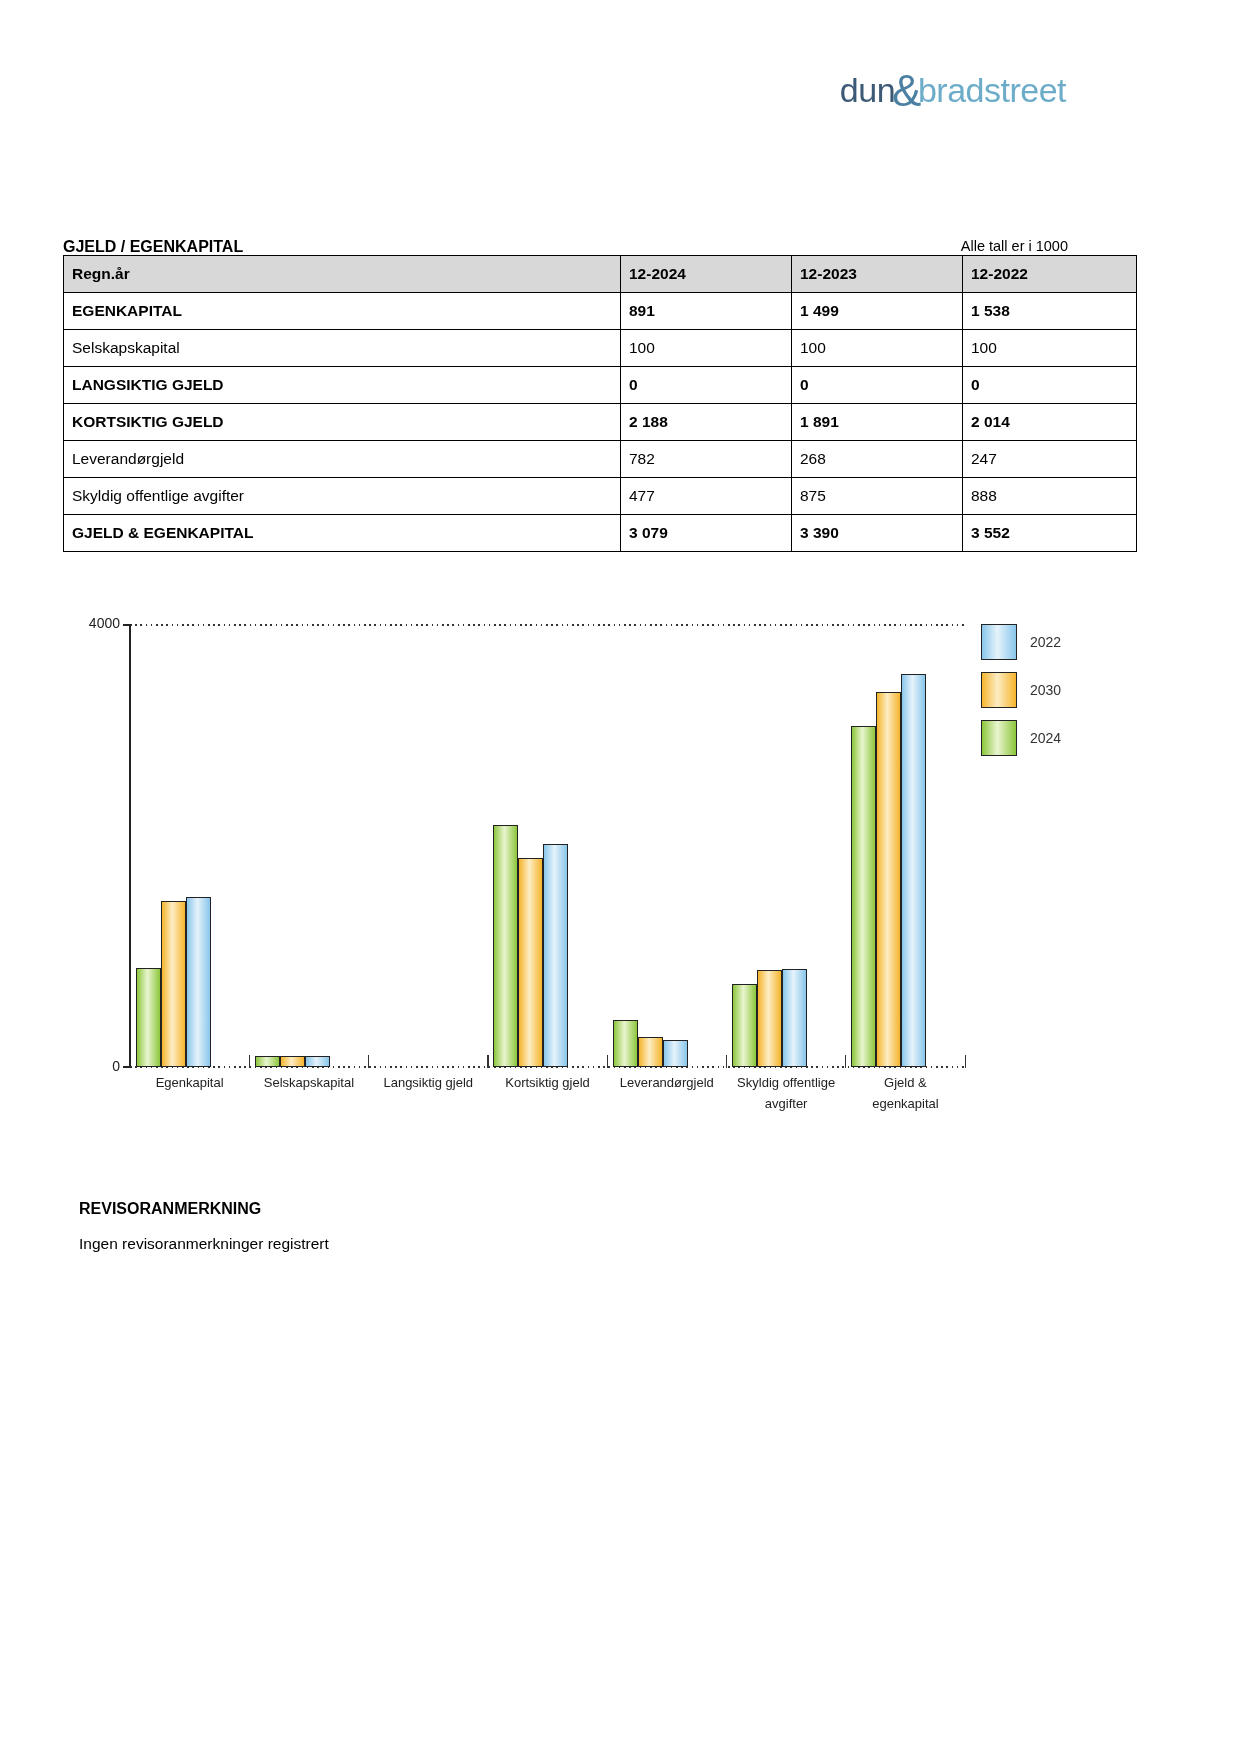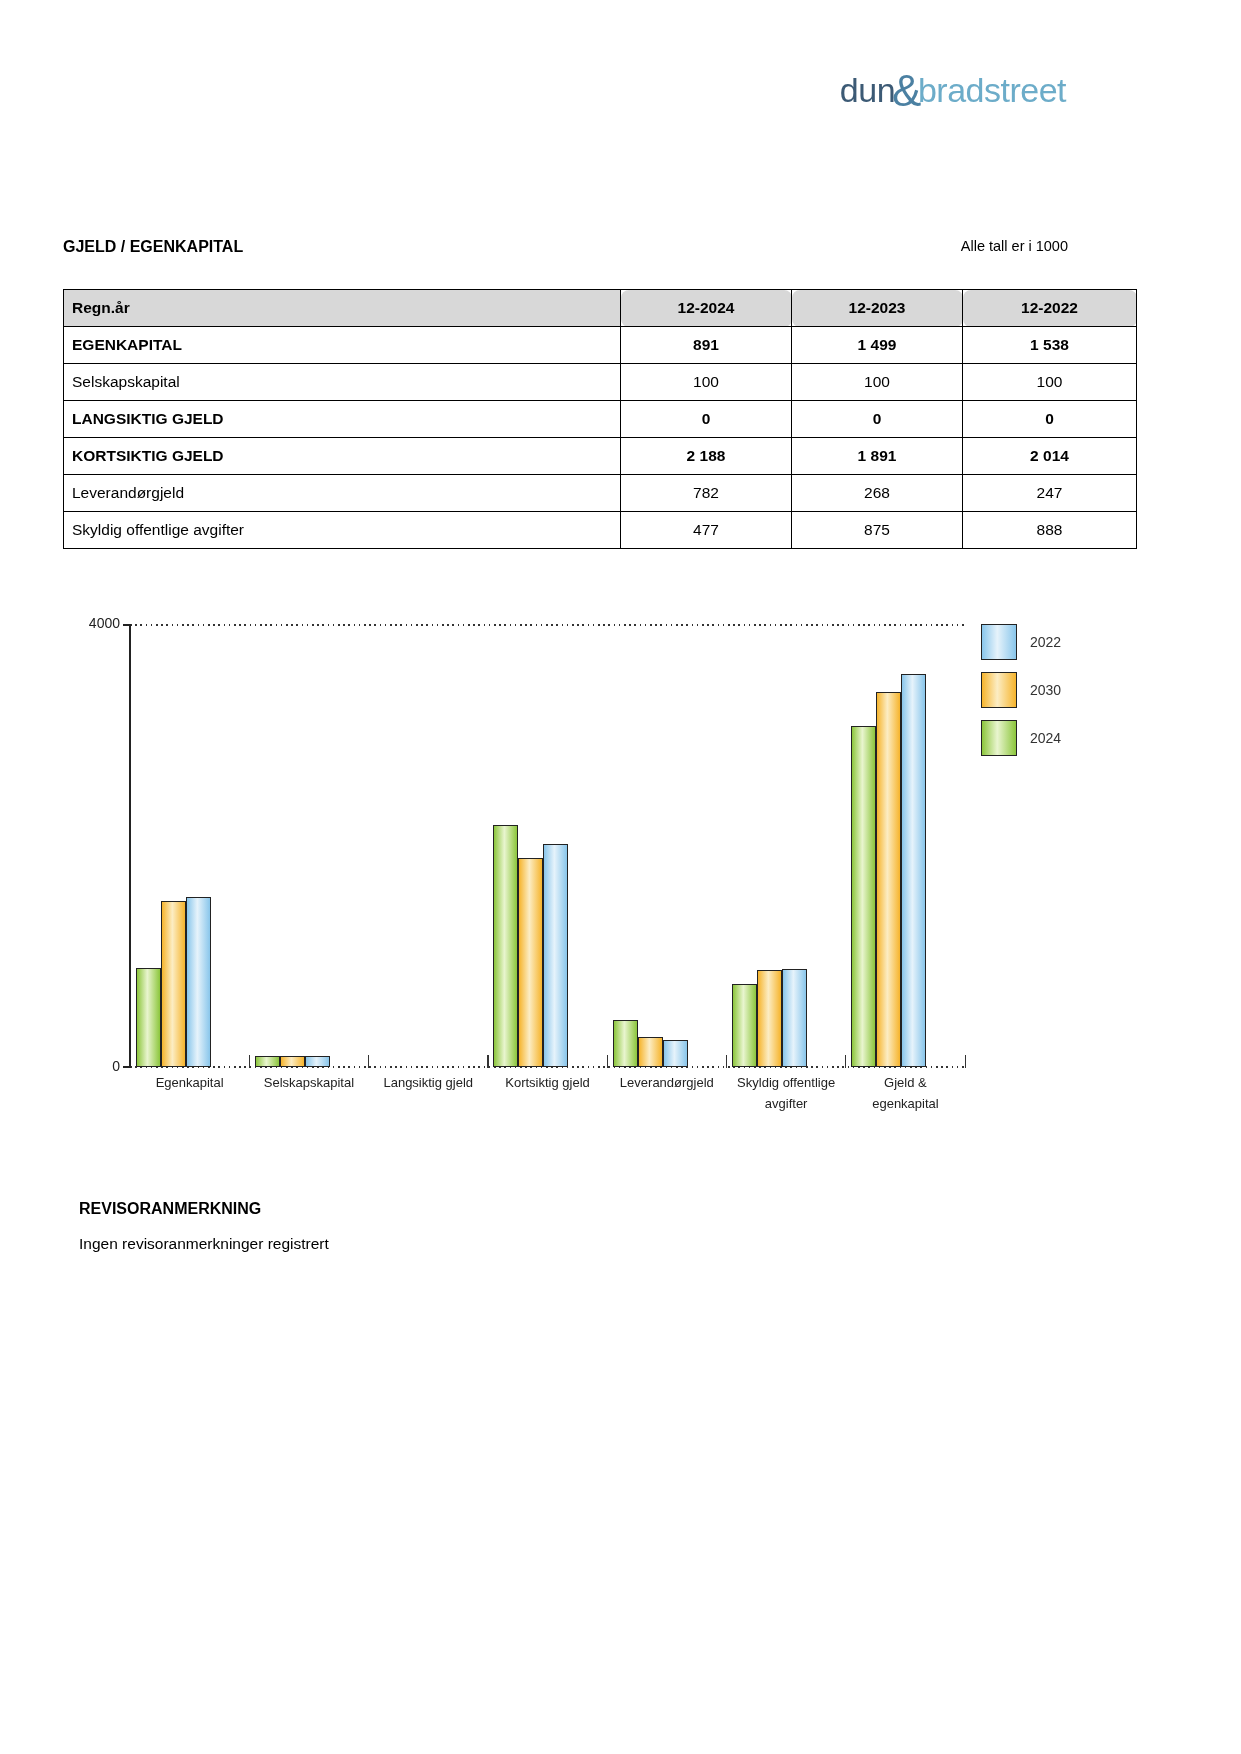--- a/index.html
+++ b/index.html
@@ -13,26 +13,26 @@
   .logo .dun{color:#3C5A75;}
   .logo .amp{color:#4B80A2;font-size:44px;position:relative;top:4px;margin:0 -3px;}
   .logo .bradstreet{color:#6CACC9;}
   
   .sectionbar{position:absolute;left:63px;top:230px;width:1005px;
               display:flex;justify-content:space-between;align-items:flex-start;margin-top:8px;}
   .sectionbar .title{font-size:16px;font-weight:bold;}
   .sectionbar .note{font-size:14.5px;}
   
   .fin-table{position:absolute;left:63px;top:255px;border-collapse:collapse;
-             table-layout:fixed;width:1005px;font-size:15.5px;margin-top:34px;}
+             table-layout:fixed;width:1005px;font-size:15.5px;}
   .fin-table th,.fin-table td{border:1.5px solid #000;height:36px;
              padding:0 8px;overflow:hidden;white-space:nowrap;}
   .fin-table th{background:#D8D8D8;font-weight:bold;}
   .fin-table .lab{text-align:left;}
-  .fin-table .num{text-align:center;border-radius:8px;}
+  .fin-table .num{text-align:left;}
   .fin-table tr.bold td{font-weight:bold;}
   
   .chart-plot{position:absolute;left:130px;top:624px;width:836px;height:443px;}
   .dotline{position:absolute;left:0;width:836px;height:2px;
            background:repeating-linear-gradient(90deg,#333 0 1.6px,transparent 1.6px 5.2px);}
   .axis-y{position:absolute;left:-1px;top:0;width:1.6px;height:444px;background:#222;}
   .axis-tick-h{position:absolute;left:-7px;width:7px;height:1.6px;background:#222;}
   .ylab{position:absolute;left:-58px;width:48px;text-align:right;
         font-size:14px;color:#222;}
   .xtick{position:absolute;width:1.3px;height:13px;background:#333;top:431px;}
@@ -103,20 +103,26 @@
           <td class="lab">Leverandørgjeld</td>
           <td class="num">782</td>
           <td class="num">268</td>
           <td class="num">247</td>
         </tr>
         <tr>
           <td class="lab">Skyldig offentlige avgifter</td>
           <td class="num">477</td>
           <td class="num">875</td>
           <td class="num">888</td>
+        </tr>
+        <tr class="bold">
+          <td class="lab">GJELD &amp; EGENKAPITAL</td>
+          <td class="num">3 079</td>
+          <td class="num">3 390</td>
+          <td class="num">3 552</td>
         </tr>
       </tbody>
   </table>
 
   <div class="chart-plot" id="chart-plot">
       <div class="dotline" style="top: 0px;"></div>
       <div class="dotline" style="top: 442px;"></div>
       <div class="axis-y"></div>
       <div class="axis-tick-h" style="top: 0px;"></div>
       <div class="axis-tick-h" style="top: 442px;"></div>

